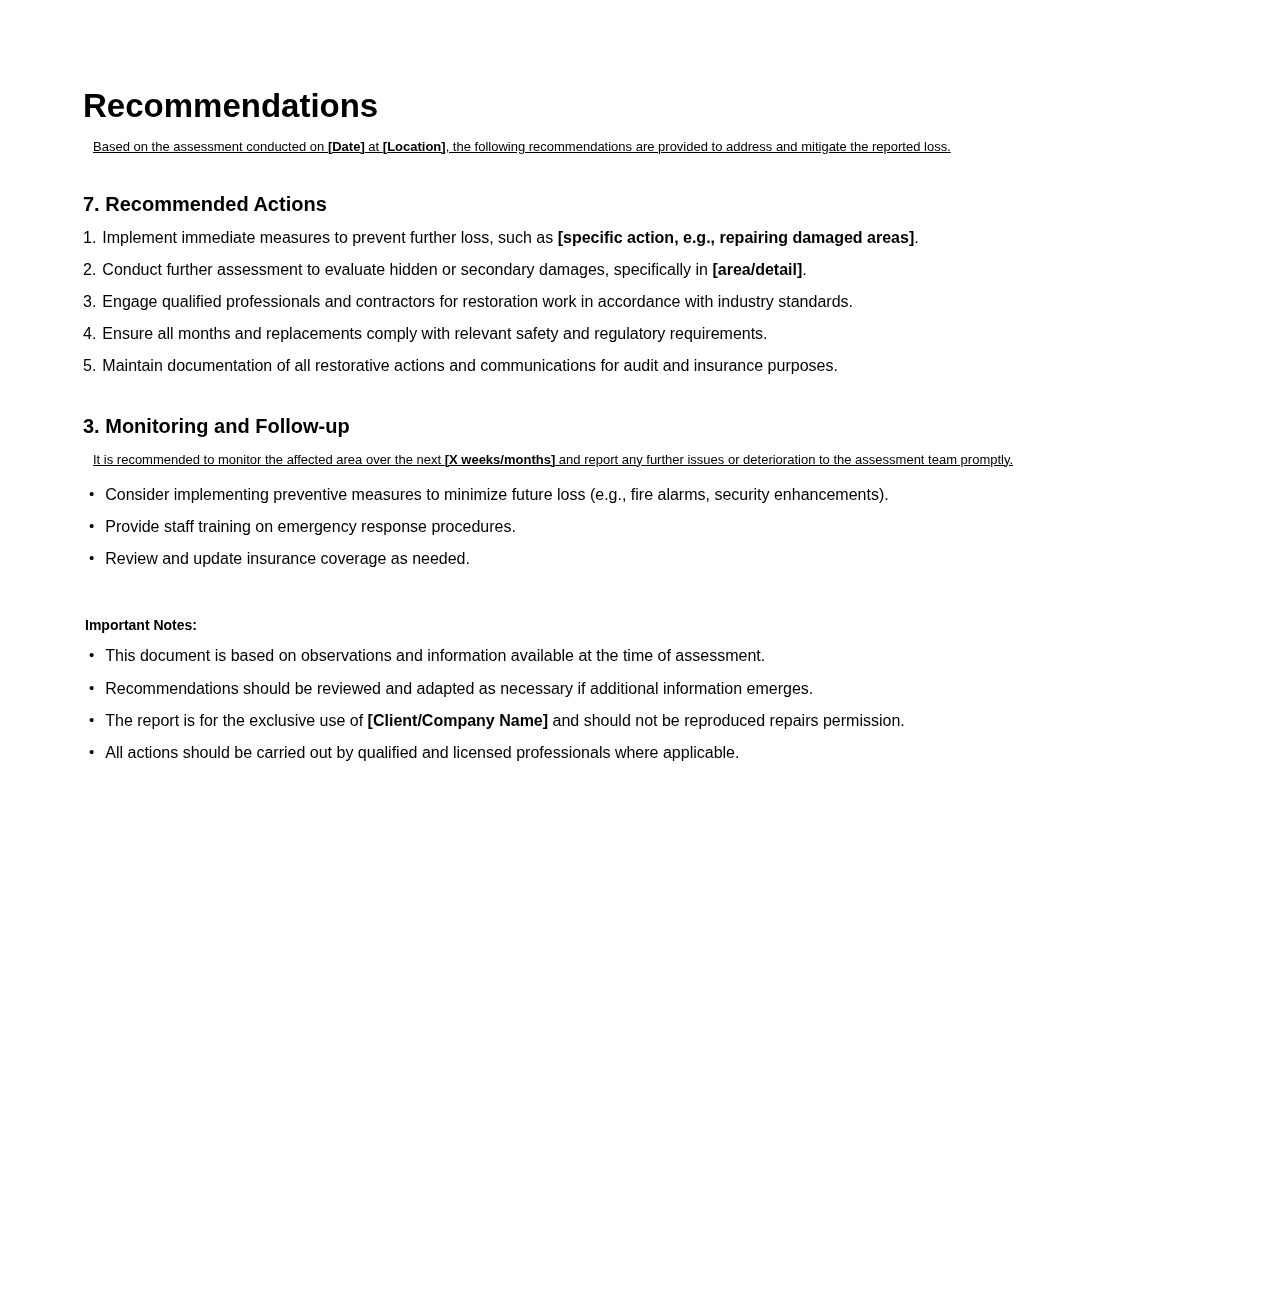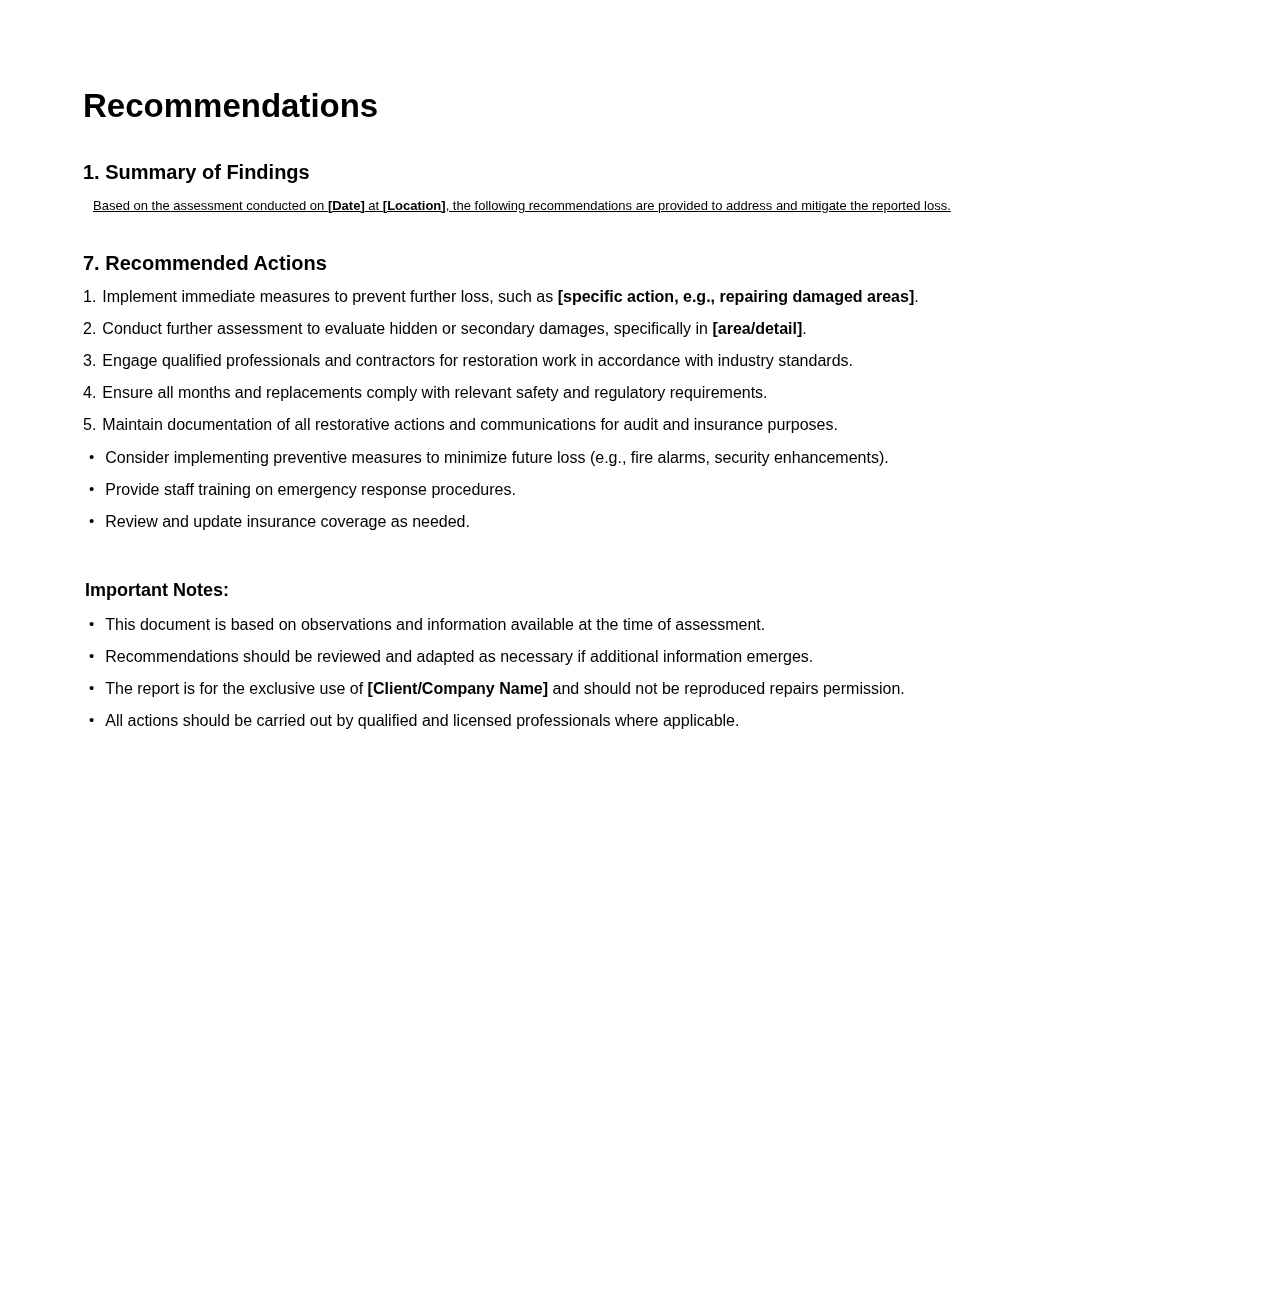--- a/index.html
+++ b/index.html
@@ -27,21 +27,21 @@
     font-weight: bold;
     margin: 0;
   }
   h2.section-heading {
     font-size: 20px;
     line-height: 1.3;
     font-weight: bold;
     margin: 33px 0 7px 0;
   }
   h3.notes-heading {
-    font-size: 18px;
+    font-size: 14px;
     line-height: 1.3;
     font-weight: bold;
     margin: 44px 0 8px 0;
     padding-left: 2px;
   }
   p.body-para {
     font-size: 13px;
     line-height: 1.7;
     margin: 10px;
     text-decoration: underline;
@@ -74,21 +74,20 @@
   b { font-weight: bold; }
 </style>
 </head>
 <body>
 
 <div class="page">
   <div class="doc">
 
     <h1 class="doc-title">Recommendations</h1>
 
-    <h2 class="section-heading">1. Summary of Findings</h2>
     <p class="body-para"><span>Based on the assessment conducted on </span><b>[Date]</b><span> at </span><b>[Location]</b><span>, the following recommendations are provided to address and mitigate the reported loss.</span></p>
 
     <h2 class="section-heading">7. Recommended Actions</h2>
     <div class="list">
       <div class="li numbered">
         <span class="num">1.</span>
         <span class="li-text"><span>Implement immediate measures to prevent further loss, such as </span><b>[specific action, e.g., repairing damaged areas]</b><span>.</span></span>
       </div>
       <div class="li numbered">
         <span class="num">2.</span>
@@ -101,20 +100,22 @@
       <div class="li numbered">
         <span class="num">4.</span>
         <span class="li-text"><span>Ensure all months and replacements comply with relevant safety and regulatory requirements.</span></span>
       </div>
       <div class="li numbered">
         <span class="num">5.</span>
         <span class="li-text"><span>Maintain documentation of all restorative actions and communications for audit and insurance purposes.</span></span>
       </div>
     </div>
 
+    <h2 class="section-heading">3. Monitoring and Follow-up</h2>
+    <p class="body-para"><span>It is recommended to monitor the affected area over the next </span><b>[X weeks/months]</b><span> and report any further issues or deterioration to the assessment team promptly.</span></p>
 
     <div class="list">
       <div class="li bulleted">
         <span class="num">•</span>
         <span class="li-text"><span>Consider implementing preventive measures to minimize future loss (e.g., fire alarms, security enhancements).</span></span>
       </div>
       <div class="li bulleted">
         <span class="num">•</span>
         <span class="li-text"><span>Provide staff training on emergency response procedures.</span></span>
       </div>

